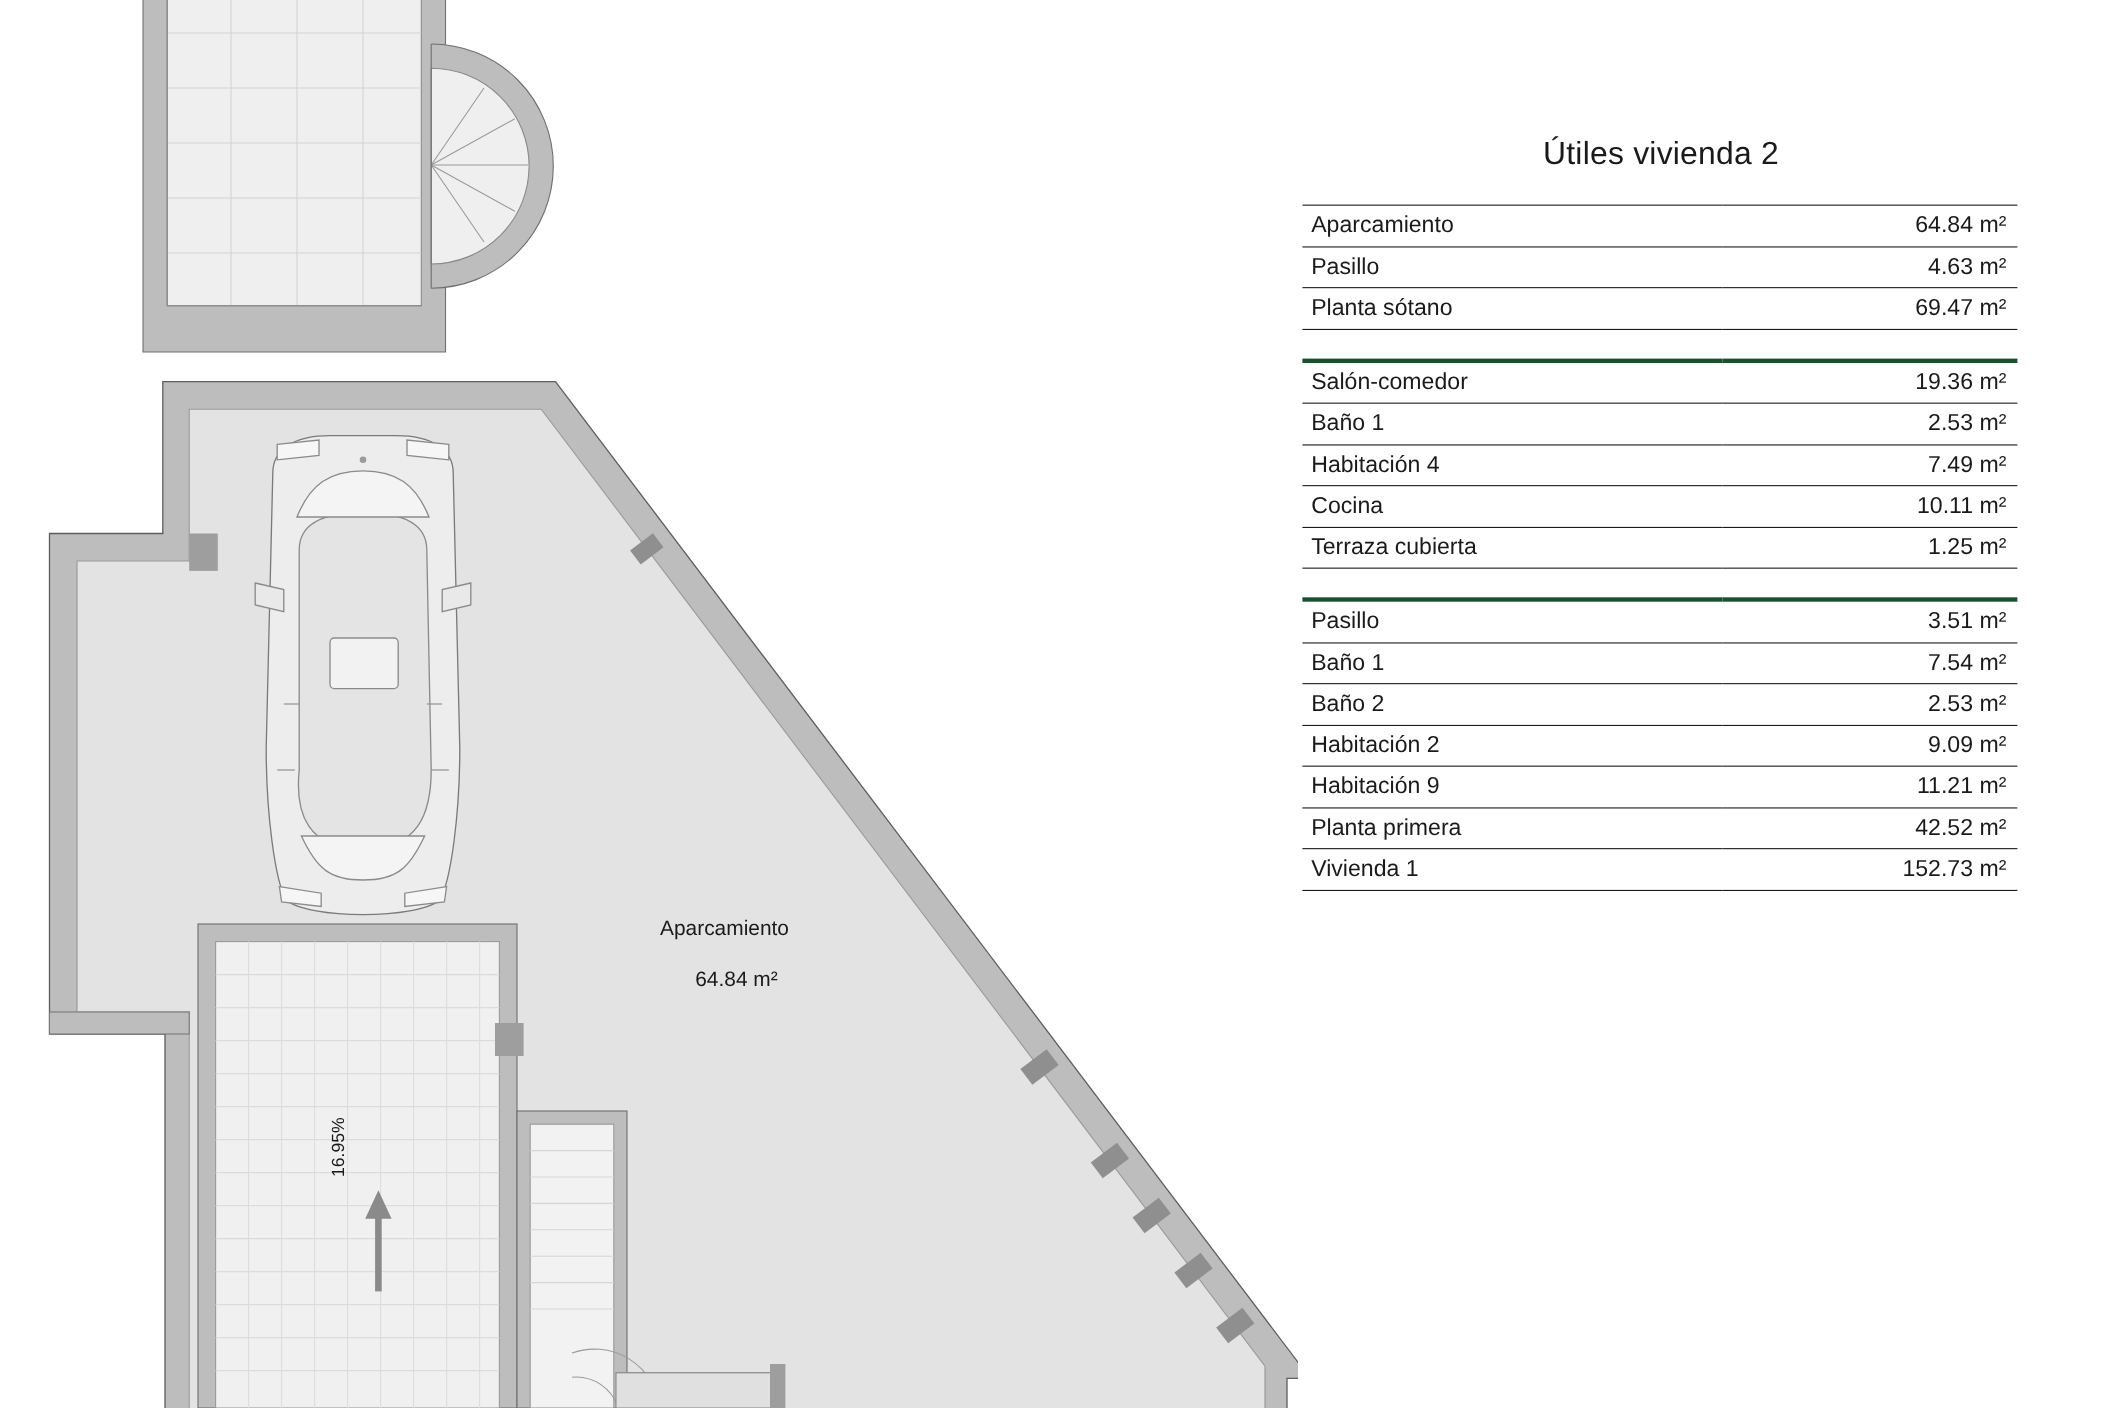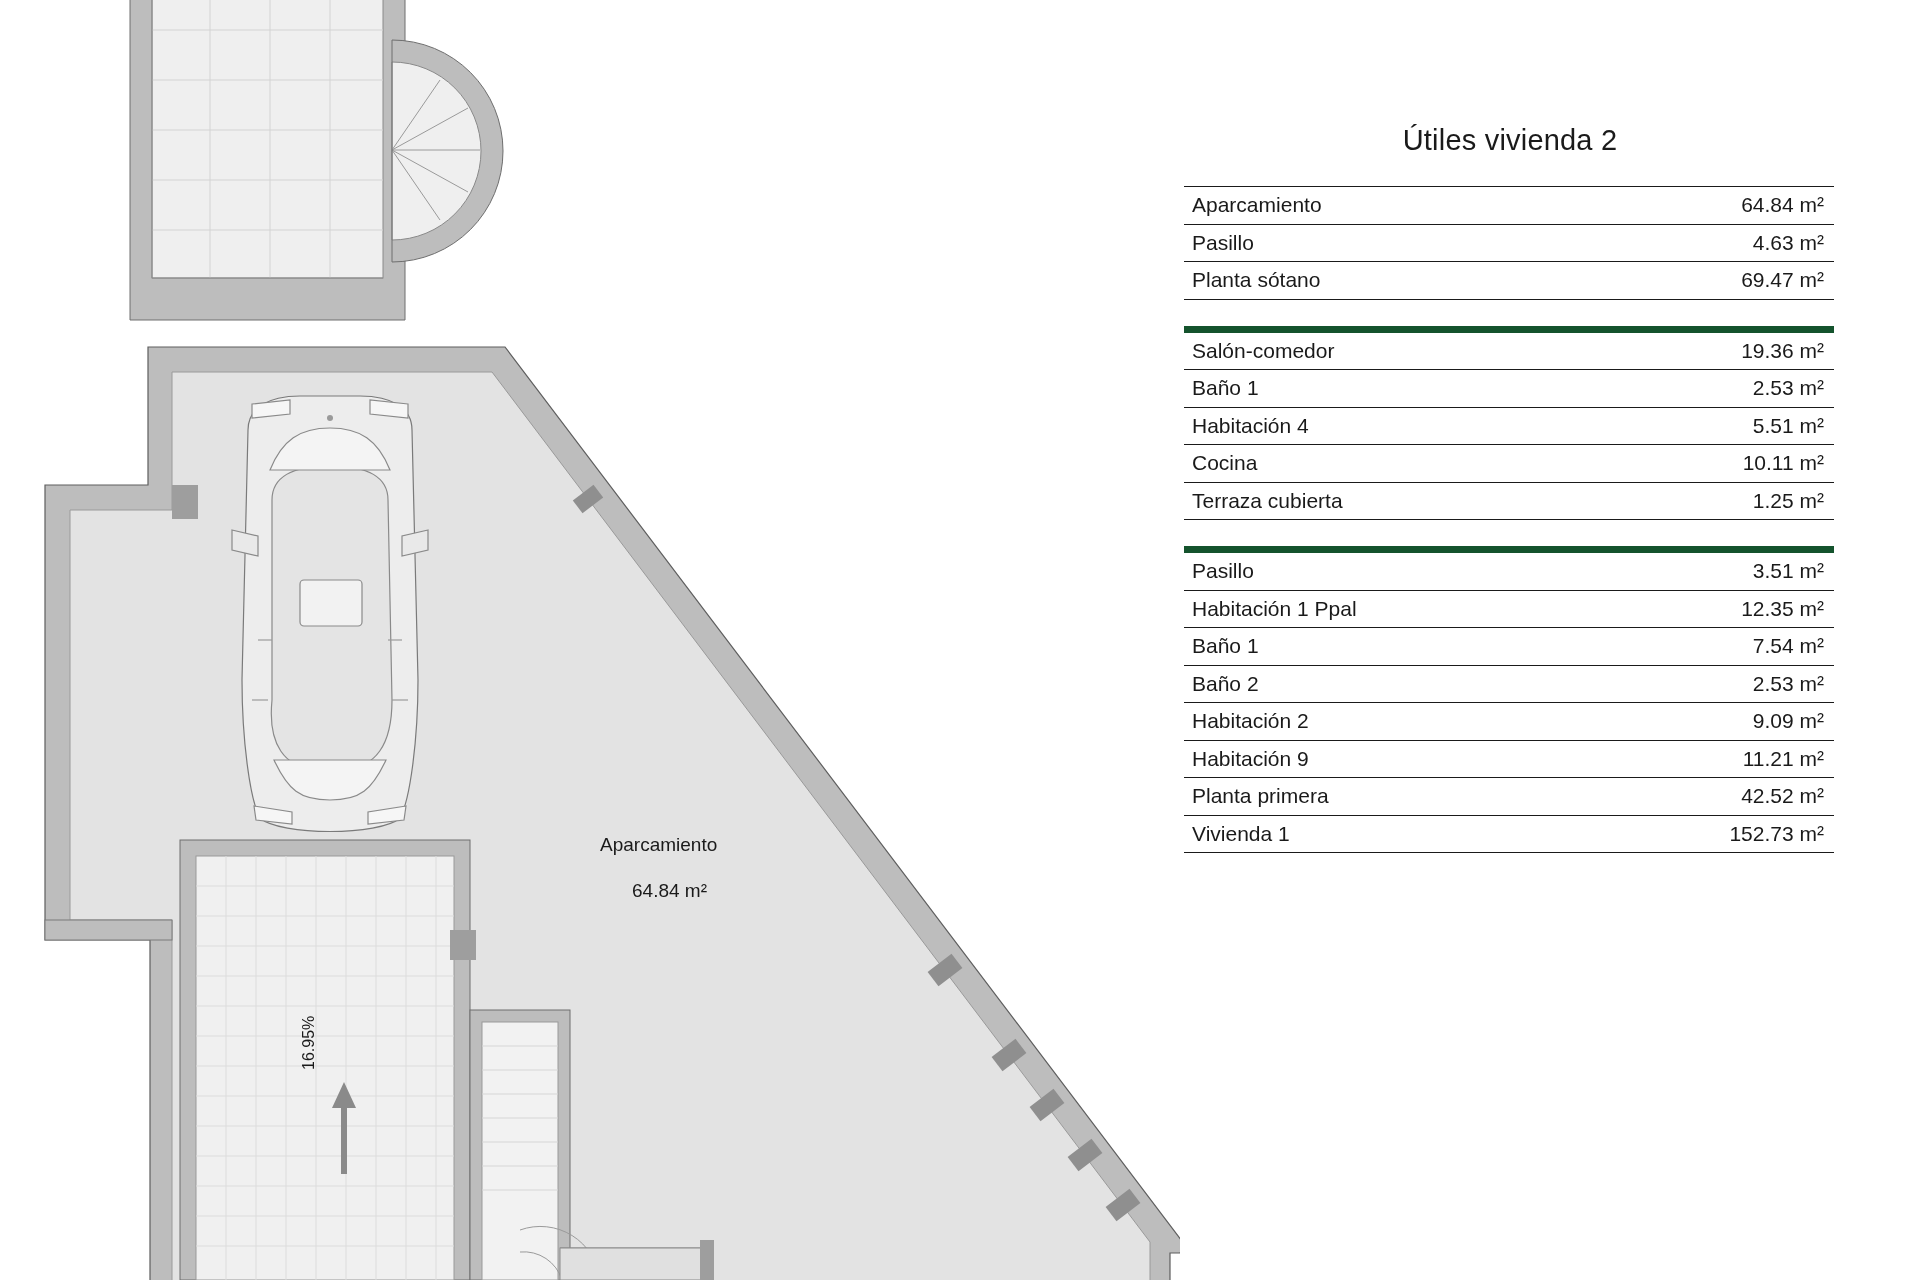--- a/index.html
+++ b/index.html
@@ -84,21 +84,21 @@
     text-align: right;
     padding-right: 10px;
   }
   #area-table tr.spacer td {
     border-bottom: none;
     height: 26px;
     padding: 0;
     font-size: 0;
   }
   #area-table tr.spacer + tr td {
-    border-top: 7px solid #14532d;
+    border-top: 4px solid #14532d;
   }
 </style>
 </head>
 <body>
 
 <div id="plan">
 
   <svg width="1180" height="1280" viewBox="0 0 1180 1280">
 
     <g>
@@ -311,44 +311,40 @@
       <tr>
         <td>Salón-comedor</td>
         <td class="value">19.36 m²</td>
       </tr>
       <tr>
         <td>Baño 1</td>
         <td class="value">2.53 m²</td>
       </tr>
       <tr>
         <td>Habitación 4</td>
-        <td class="value">5.51 m²</td>
+        <td class="value">7.49 m²</td>
       </tr>
       <tr>
         <td>Cocina</td>
         <td class="value">10.11 m²</td>
       </tr>
       <tr>
         <td>Terraza cubierta</td>
         <td class="value">1.25 m²</td>
       </tr>
 
       <tr class="spacer">
           <td colspan="2"></td>
         </tr>
 
       <tr>
         <td>Pasillo</td>
         <td class="value">3.51 m²</td>
       </tr>
       <tr>
-        <td>Habitación 1 Ppal</td>
-        <td class="value">12.35 m²</td>
-      </tr>
-      <tr>
         <td>Baño 1</td>
         <td class="value">7.54 m²</td>
       </tr>
       <tr>
         <td>Baño 2</td>
         <td class="value">2.53 m²</td>
       </tr>
       <tr>
         <td>Habitación 2</td>
         <td class="value">9.09 m²</td>

